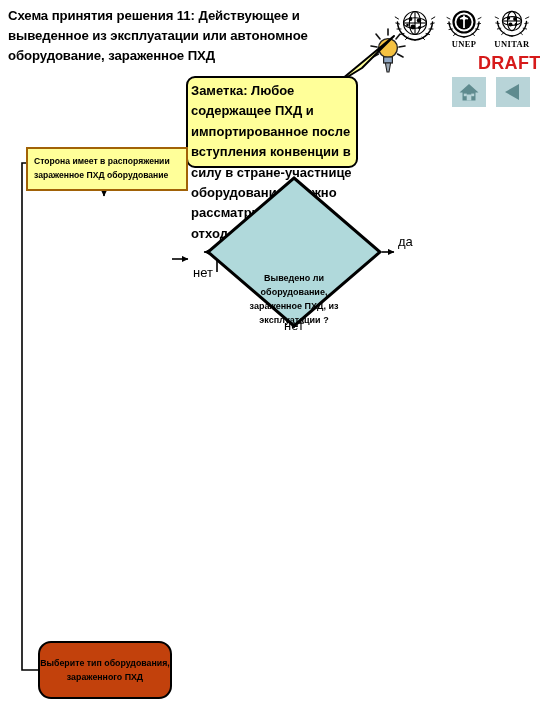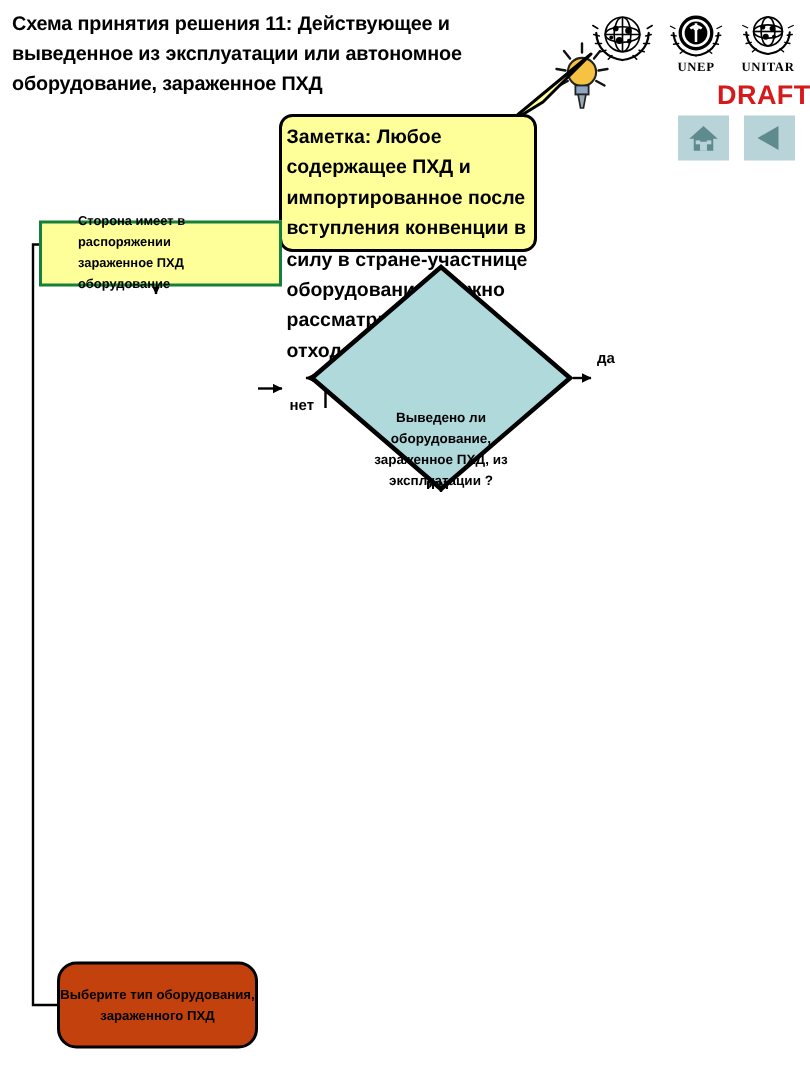--- a/index.html
+++ b/index.html
@@ -132,26 +132,26 @@
   }
 
   
   .proc-box {
     position: absolute;
     left: 26px;
     top: 147px;
     width: 162px;
     height: 44px;
     background: #ffff99;
-    border: 2px solid #15803d;
+    border: 2px solid #a16207;
     box-sizing: border-box;
     display: flex;
     align-items: center;
     justify-content: flex-start;
-    padding: 0 24px;
+    padding: 0 6px;
   }
   .proc-box-text {
     font-size: 8.6px;
     font-weight: bold;
     line-height: 1.62;
     text-align: left;
   }
 
   .diamond {
     position: absolute;
@@ -205,22 +205,22 @@
   .green-box-text {
     font-size: 8.8px;
     font-weight: bold;
     line-height: 1.62;
     text-align: center;
   }
 
   
   .edge-label {
     position: absolute;
-    font-size: 10px;
-    font-weight: bold;
+    font-size: 13px;
+    font-weight: normal;
     color: #000;
     white-space: nowrap;
   }
   #label-net-1 { left: 193px; top: 265px; }
   #label-net-2 { left: 284px; top: 318px; }
   #label-da    { left: 398px; top: 234px; }
 
   
   #connectors {
     position: absolute;

